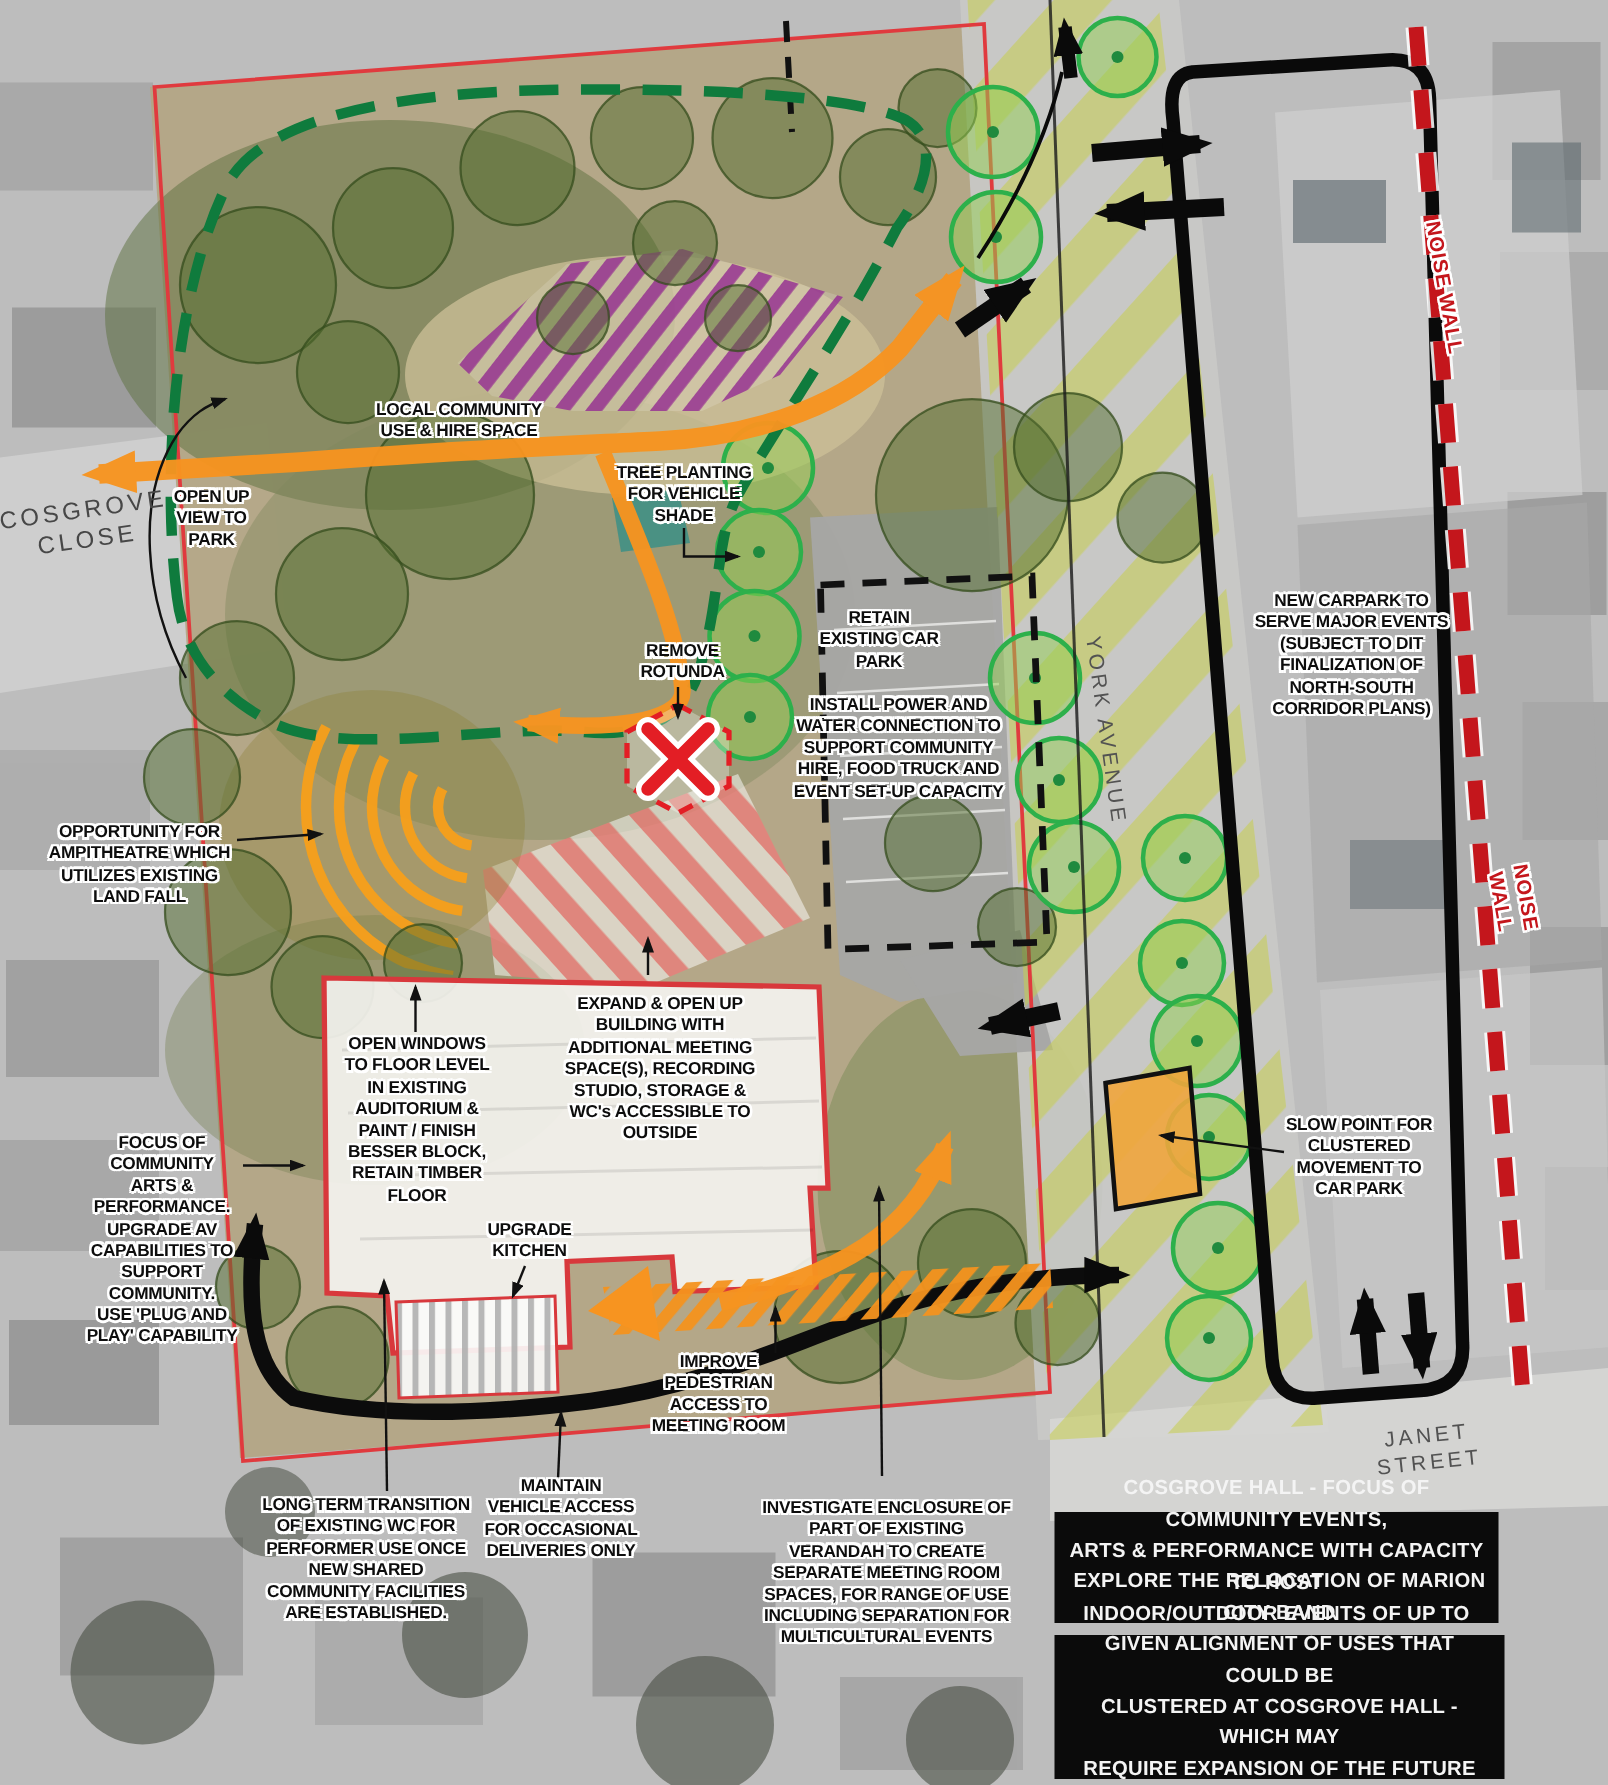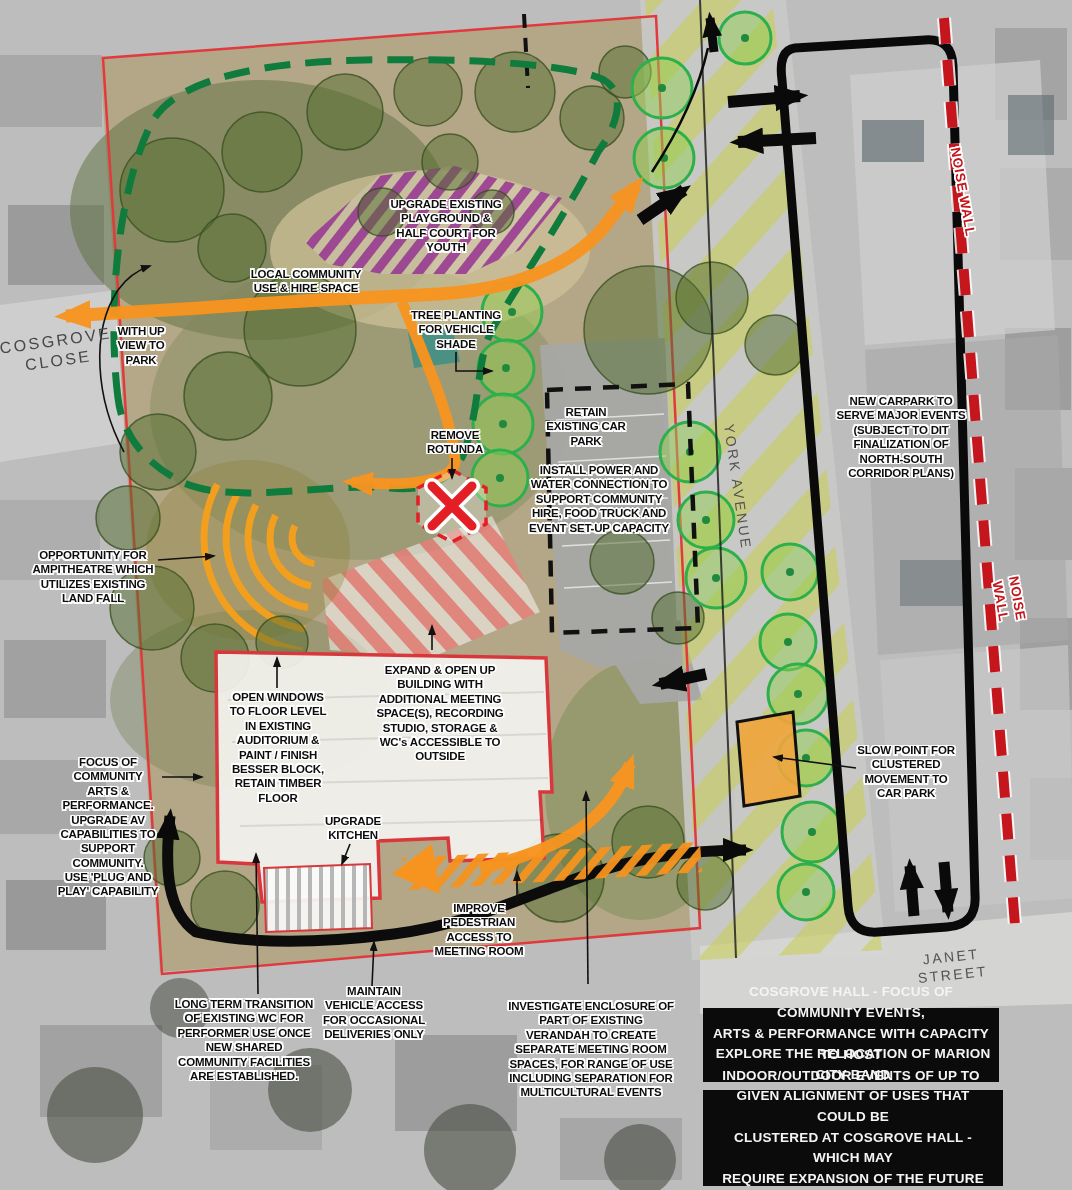--- a/index.html
+++ b/index.html
@@ -292,27 +292,23 @@
     <path d="M350,844 L342,864" marker-end="url(#aS)"></path>
     <path d="M517,902 L517,872" marker-end="url(#aS)"></path>
     <path d="M372,986 L374,942" marker-end="url(#aS)"></path>
     <path d="M258,994 L256,854" marker-end="url(#aS)"></path>
     <path d="M588,984 L586,792" marker-end="url(#aS)"></path>
     <path d="M856,768 L774,757" marker-end="url(#aS)"></path>
     <path d="M124,452 C96,400 90,332 118,290 C128,276 138,270 150,266" marker-end="url(#aS)"></path>
   </g>
 </svg>
 
-<div class="lbl" style="left:446px;top:226px">UPGRADE EXISTING
-PLAYGROUND &amp;
-HALF COURT FOR
-YOUTH</div>
 <div class="lbl" style="left:306px;top:281px">LOCAL COMMUNITY
 USE &amp; HIRE SPACE</div>
-<div class="lbl" style="left:141px;top:346px">WITH UP
+<div class="lbl" style="left:141px;top:346px">OPEN UP
 VIEW TO
 PARK</div>
 <div class="lbl" style="left:456px;top:330px">TREE PLANTING
 FOR VEHICLE
 SHADE</div>
 <div class="lbl" style="left:455px;top:442px">REMOVE
 ROTUNDA</div>
 <div class="lbl" style="left:586px;top:427px">RETAIN
 EXISTING CAR
 PARK</div>

